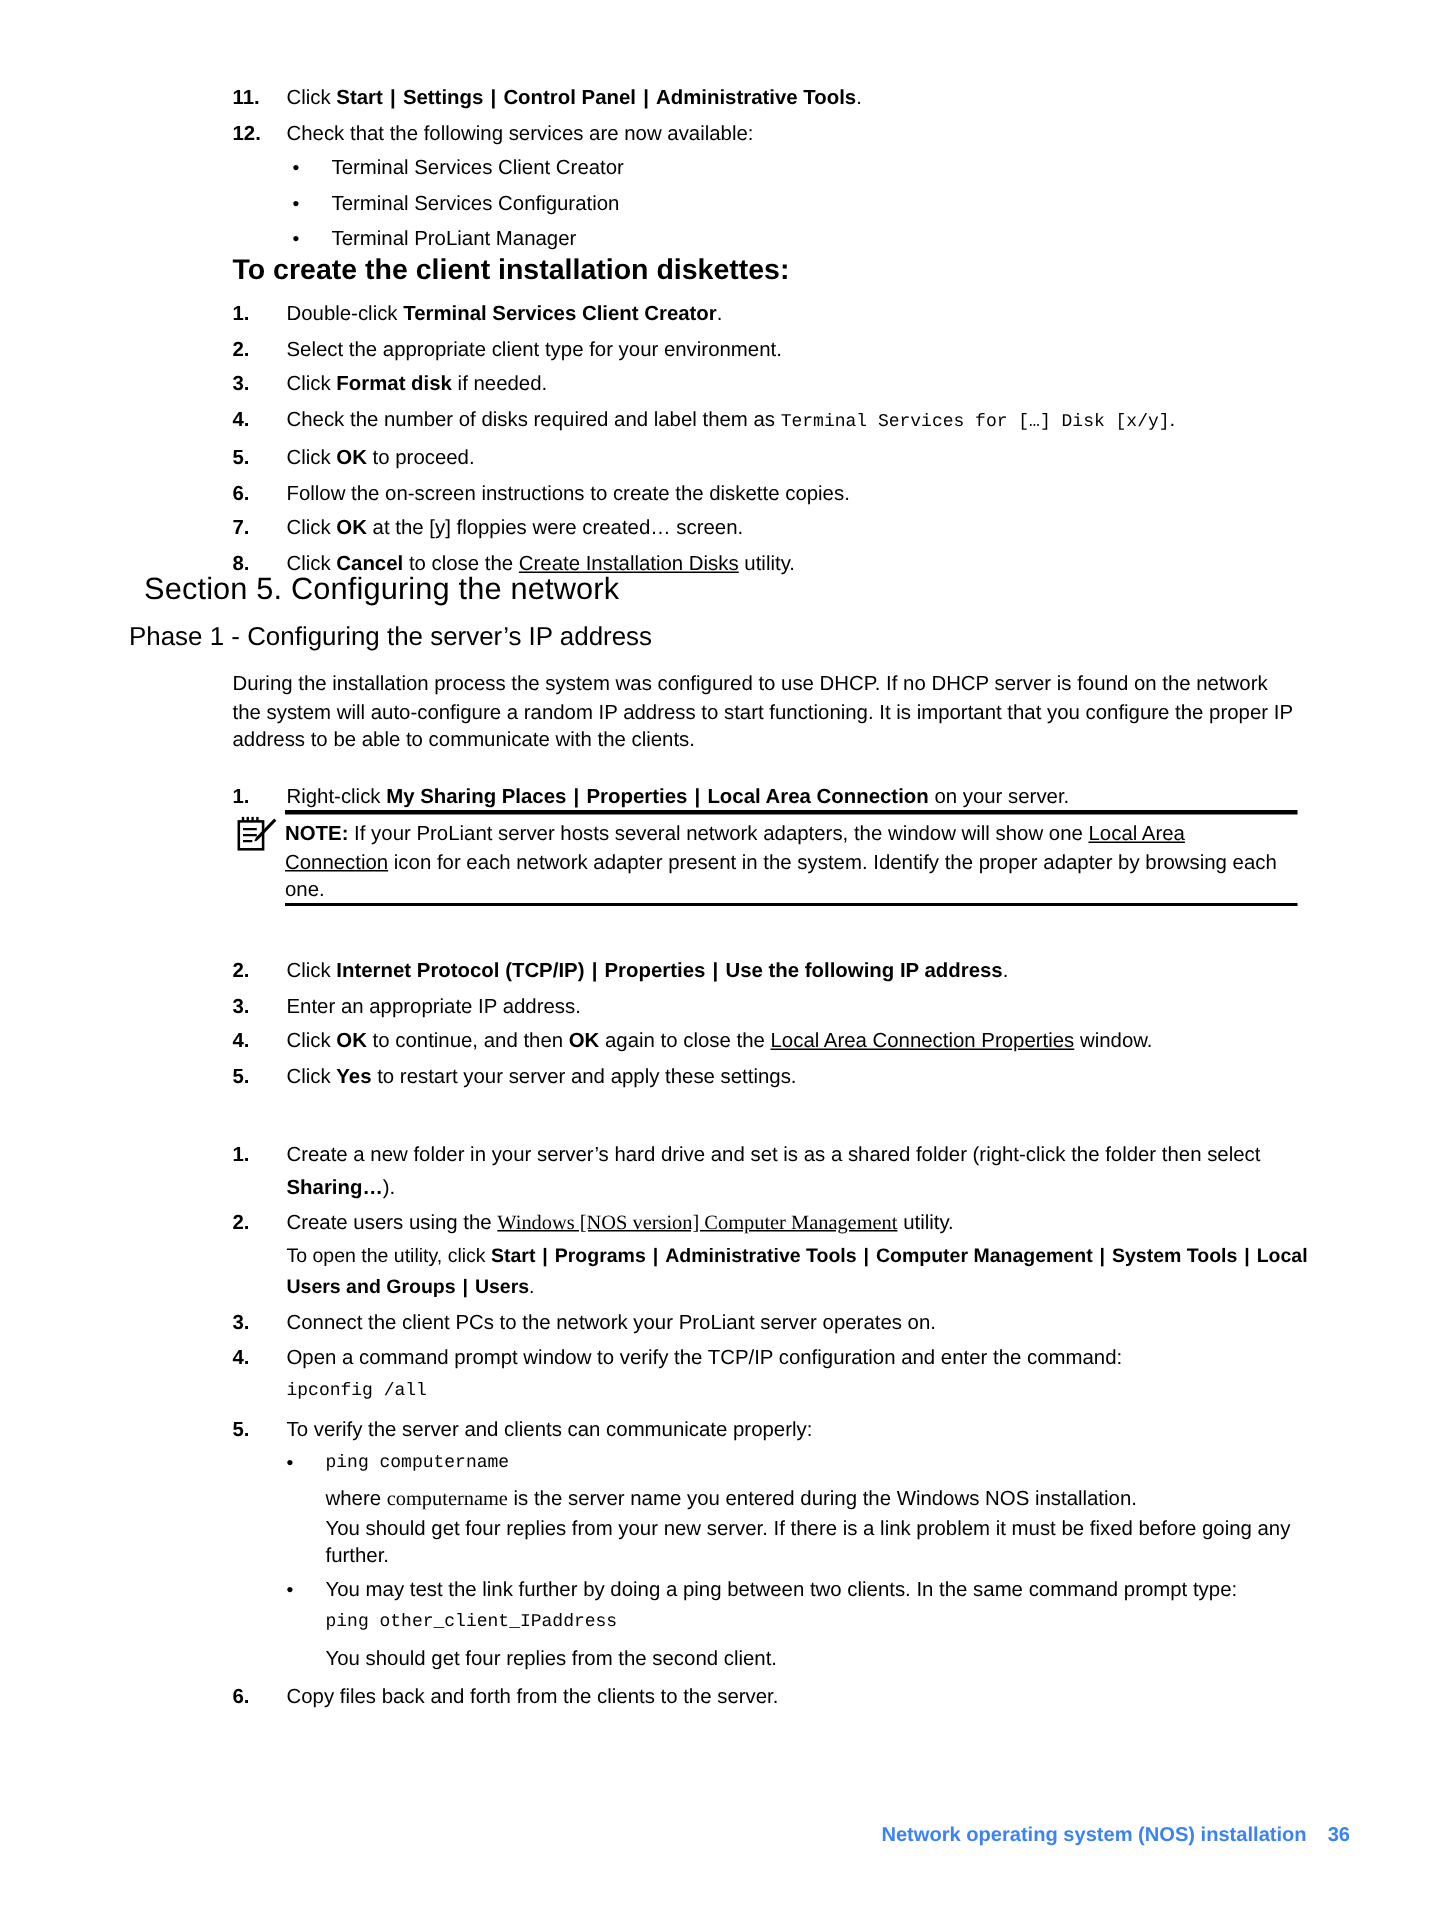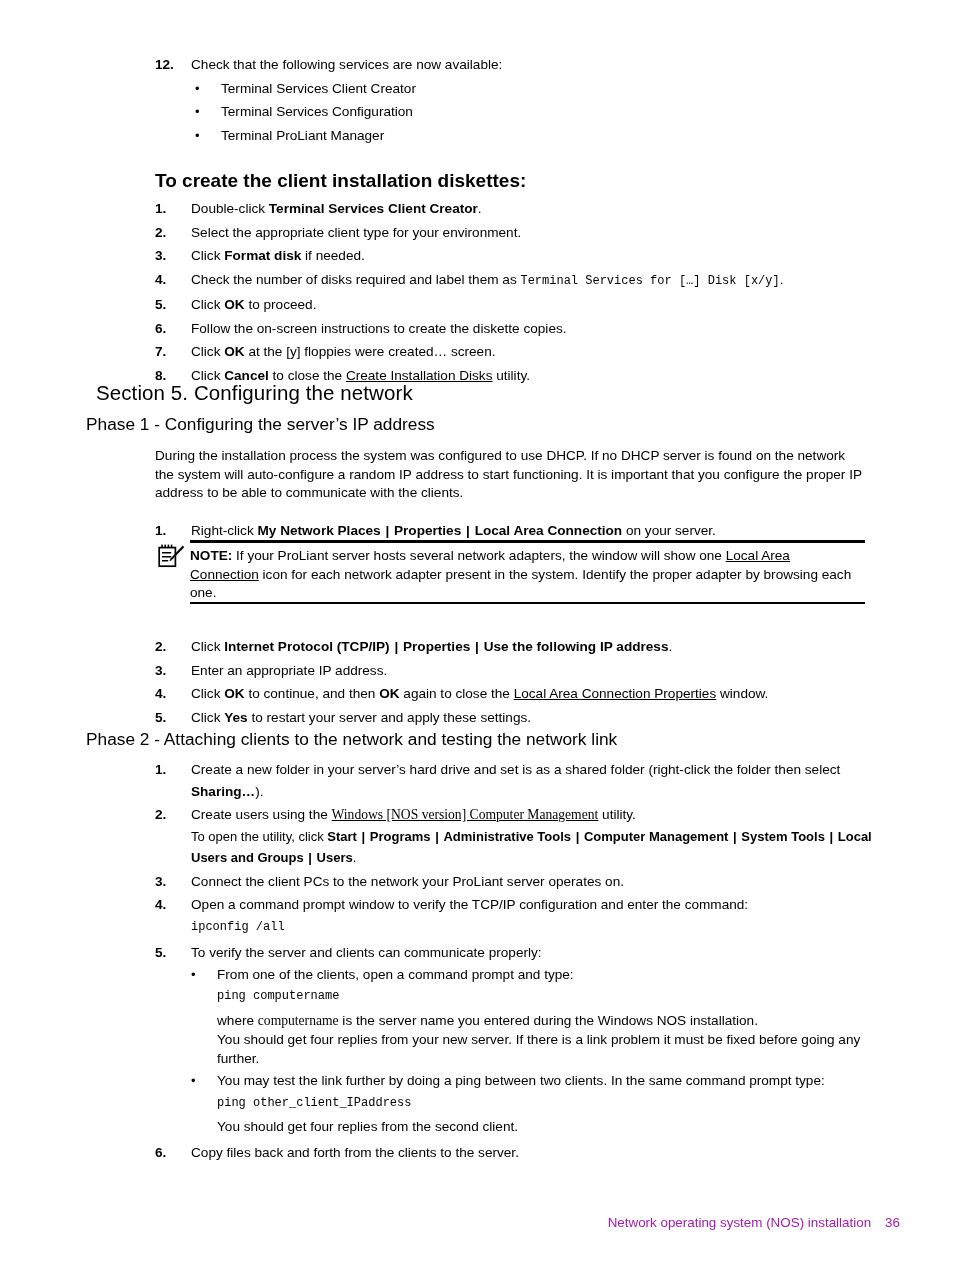--- a/index.html
+++ b/index.html
@@ -205,31 +205,36 @@
   }
 
   
   .footer {
     position: absolute;
     left: 0;
     top: 1215px;
     width: 900px;
     text-align: right;
     font-size: 13.4px;
-    color: #a21caf;
+    color: #3b82f6;
+    font-weight: bold;
   }
   .footer .pg { padding-left: 14px; }
 </style>
 </head>
 <body>
 
 <div class="page">
 
   <div class="block-12 olist">
 
+    <div class="row">
+      <div class="num">11.</div>
+      <div class="txt"><span>Click </span><span class="b">Start</span> <span class="sep">|</span> <span class="b">Settings</span> <span class="sep">|</span> <span class="b">Control Panel</span> <span class="sep">|</span> <span class="b">Administrative Tools</span><span>.</span></div>
+    </div>
 
     <div class="row">
       <div class="num">12.</div>
       <div class="txt">Check that the following services are now available:</div>
     </div>
 
     <div class="indent-bul">
       <div class="brow">
         <div class="bul">•</div>
         <div class="txt">Terminal Services Client Creator</div>
@@ -292,21 +297,21 @@
 
   <div class="h1">Section 5. Configuring the network</div>
 
   <div class="h2a">Phase 1 - Configuring the server’s IP address</div>
 
   <div class="para-dhcp">During the installation process the system was configured to use DHCP. If no DHCP server is found on the network the system will auto-configure a random IP address to start functioning. It is important that you configure the proper IP address to be able to communicate with the clients.</div>
 
   <div class="block-phase1 olist">
     <div class="row">
       <div class="num">1.</div>
-      <div class="txt"><span>Right-click </span><span class="b">My Network Places</span> <span class="sep">|</span> <span class="b">Properties</span> <span class="sep">|</span> <span class="b">Local Area Connection</span><span> on your server.</span></div>
+      <div class="txt"><span>Right-click </span><span class="b">My Sharing Places</span> <span class="sep">|</span> <span class="b">Properties</span> <span class="sep">|</span> <span class="b">Local Area Connection</span><span> on your server.</span></div>
     </div>
   </div>
 
   <div class="notebox">
     <div class="note-rule-top"></div>
     <div class="note-rule-bot"></div>
 
     <div class="note-icon">
       <svg width="28" height="26" viewBox="0 0 28 26" xmlns="http://www.w3.org/2000/svg">
 
@@ -345,21 +350,20 @@
       <div class="num">4.</div>
       <div class="txt"><span>Click </span><span class="b">OK</span><span> to continue, and then </span><span class="b">OK</span><span> again to close the </span><span class="u">Local Area Connection Properties</span><span> window.</span></div>
     </div>
 
     <div class="row">
       <div class="num">5.</div>
       <div class="txt"><span>Click </span><span class="b">Yes</span><span> to restart your server and apply these settings.</span></div>
     </div>
   </div>
 
-  <div class="h2b">Phase 2 - Attaching clients to the network and testing the network link</div>
 
   <div class="block-phase2 olist">
 
     <div class="row">
       <div class="num">1.</div>
       <div class="txt"><span>Create a new folder in your server’s hard drive and set is as a shared folder (right-click the folder then select </span><span class="b">Sharing…</span><span>).</span></div>
     </div>
 
     <div class="row">
       <div class="num">2.</div>
@@ -383,21 +387,20 @@
     </div>
 
     <div class="row">
       <div class="num">5.</div>
       <div class="txt">
         <div>To verify the server and clients can communicate properly:</div>
 
         <div class="brow">
           <div class="bul">•</div>
           <div class="txt">
-            <div>From one of the clients, open a command prompt and type:</div>
             <div class="cmd-line mono">ping computername</div>
             <div><span>where </span><span class="serif">computername</span><span> is the server name you entered during the Windows NOS installation.</span></div>
             <div style="line-height:18.6px;">You should get four replies from your new server. If there is a link problem it must be fixed before going any further.</div>
           </div>
         </div>
 
         <div class="brow">
           <div class="bul">•</div>
           <div class="txt">
             <div>You may test the link further by doing a ping between two clients. In the same command prompt type:</div>

